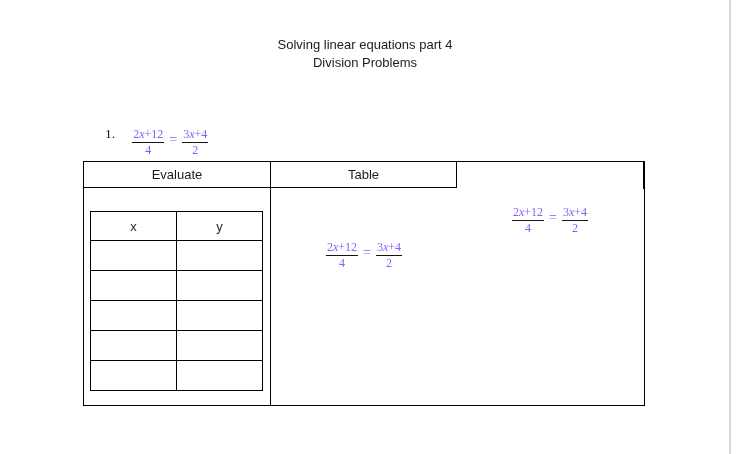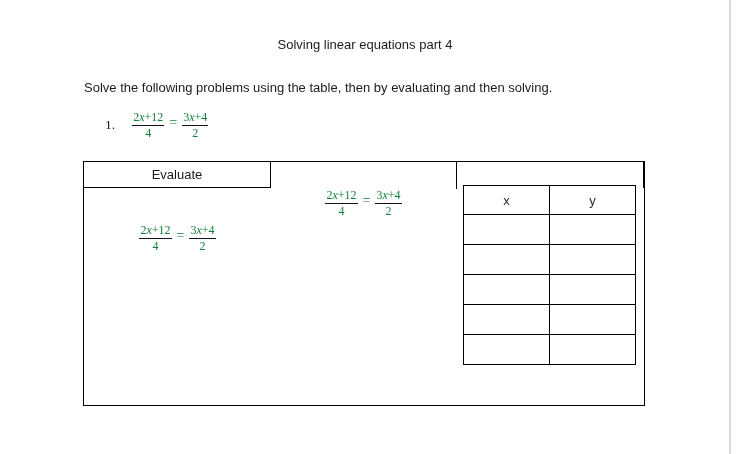--- a/index.html
+++ b/index.html
@@ -55,21 +55,22 @@
     font-family: "Liberation Serif", serif;
     font-size: 13.5px;
     color: #1c1c1c;
   }
   
   .equation {
     display: inline-flex;
     align-items: center;
     gap: 5px;
     font-family: "Liberation Serif", serif;
-    color: #15803d;
+    color: #8b5cf6;
+    margin-top: 17px;
   }
   .frac {
     display: inline-flex;
     flex-direction: column;
     align-items: center;
     line-height: 1;
   }
   .frac .num {
     font-size: 12px;
     padding: 0 1px 1.5px 1px;
@@ -147,42 +148,43 @@
 </style>
 </head>
 <body>
 
 <div class="page">
 
   <div class="page-edge"></div>
 
   <div class="title-block">
     <div>Solving linear equations part 4</div>
+    <div>Division Problems</div>
   </div>
 
-  <div class="instructions">Solve the following problems using the table, then by evaluating and then solving.</div>
 
   <div class="problem">
     <span class="problem-number">1.</span>
     <span class="equation">
       <span class="frac">
         <span class="num"><span>2</span><span class="var">x</span><span>+12</span></span>
         <span class="den">4</span>
       </span>
       <span class="eq">=</span>
       <span class="frac">
         <span class="num"><span>3</span><span class="var">x</span><span>+4</span></span>
         <span class="den">2</span>
       </span>
     </span>
   </div>
 
   <div class="worksheet">
 
     <div class="ws-cell ws-head col-divider">Evaluate</div>
+    <div class="ws-cell ws-head col-divider">Table</div>
 
     <div class="ws-cell ws-body evaluate-cell col-divider">
       <span class="equation">
         <span class="frac">
           <span class="num"><span>2</span><span class="var">x</span><span>+12</span></span>
           <span class="den">4</span>
         </span>
         <span class="eq">=</span>
         <span class="frac">
           <span class="num"><span>3</span><span class="var">x</span><span>+4</span></span>

